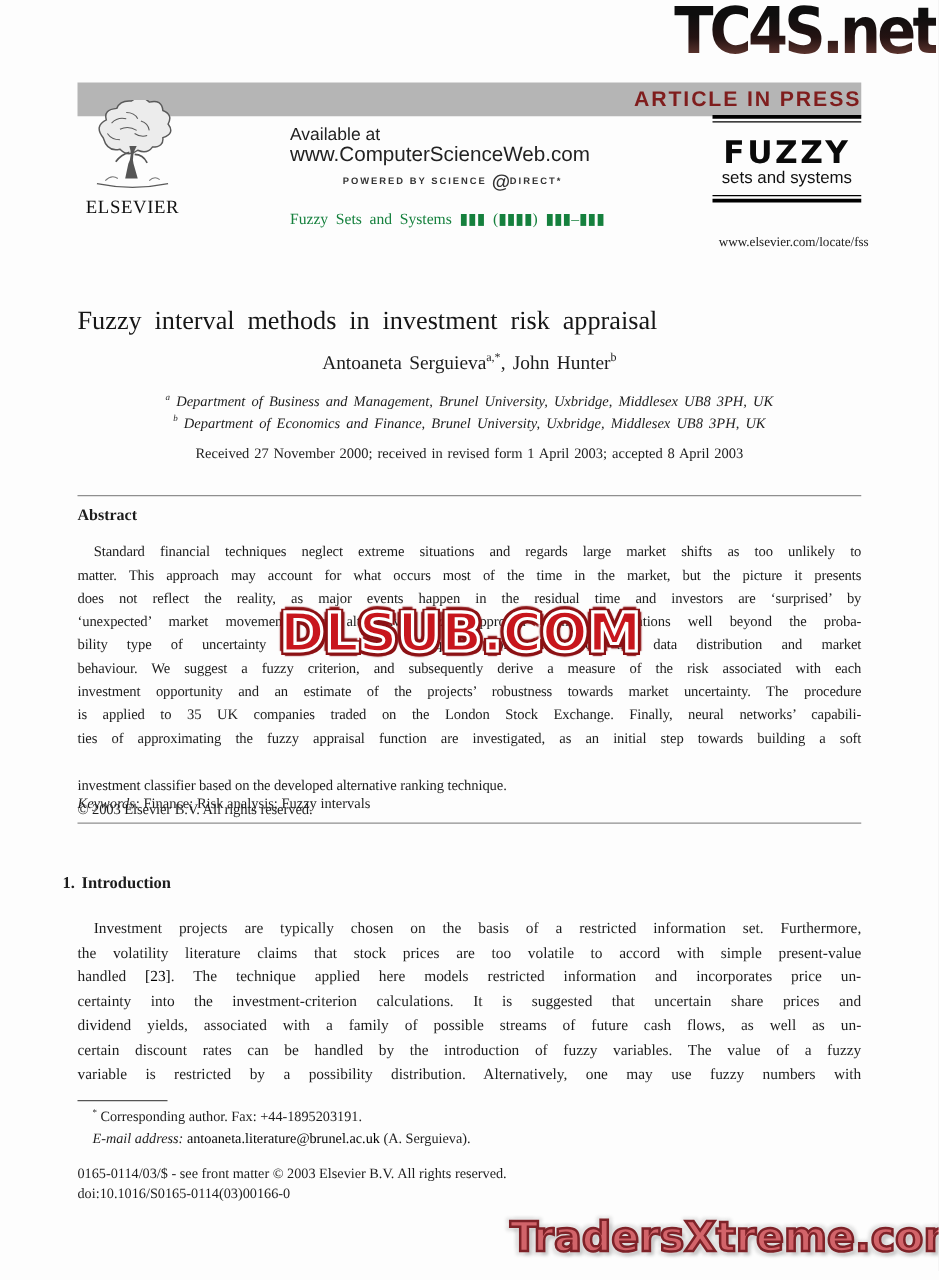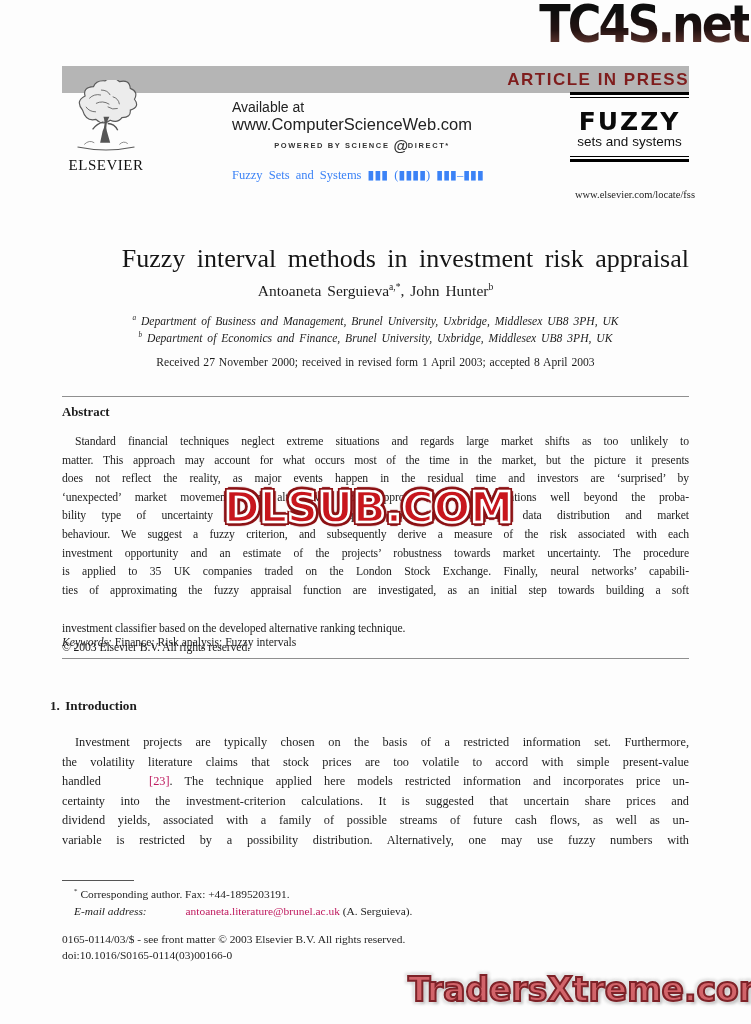--- a/index.html
+++ b/index.html
@@ -29,51 +29,51 @@
 
   
   .elsevier{position:absolute;left:60px;top:80px;width:92px;text-align:center;}
   .elsevier .name{font-size:15px;letter-spacing:.5px;margin-top:1px;color:#111;}
   .hdr-center{position:absolute;left:232px;top:99px;width:260px;
     font-family:"Liberation Sans",sans-serif;color:#222;}
   .hdr-center .avail{font-size:14px;}
   .hdr-center .url{font-size:16.5px;}
   .powered{margin-top:3px;text-align:center;font-weight:bold;font-size:7.5px;letter-spacing:1.6px;color:#333;}
   .powered .at{font-size:15px;font-weight:bold;font-style:italic;vertical-align:-3px;letter-spacing:0;}
-  .journal-line{position:absolute;left:232px;top:167px;font-size:12.5px;word-spacing:3px;color:#3b82f6;
+  .journal-line{position:absolute;left:232px;top:167px;font-size:12.5px;word-spacing:3px;color:#15803d;
     font-family:"Liberation Serif","DejaVu Sans",serif;}
   .fuzzy-box{position:absolute;left:570px;top:92px;width:119px;}
   .rule3{height:3px;background:#000;}
   .rule1b{height:1px;background:#000;margin-top:2px;}
   .rule1t{height:1px;background:#000;margin-bottom:2px;}
   .fuzzy-word{font-family:"DejaVu Sans",sans-serif;font-weight:900;font-size:25px;letter-spacing:2px;
     text-align:center;color:#0a0a0a;margin-top:9px;}
   .fuzzy-sub{font-family:"Liberation Sans",sans-serif;font-size:13.5px;text-align:center;color:#111;
     margin:-2px 0 7px 0;}
   .locate{position:absolute;left:555px;top:189px;width:140px;text-align:right;font-size:10.5px;color:#222;}
 
   
-  .title{position:absolute;left:62px;top:244px;width:627px;text-align:right;
-    font-size:26px;word-spacing:5px;color:#161616;}
+  .title{position:absolute;left:62px;top:244px;width:627px;text-align:left;
+    font-size:21px;word-spacing:5px;color:#161616;}
   .authors{position:absolute;left:62px;top:282px;width:627px;text-align:center;font-size:15.5px;word-spacing:2px;}
   sup{font-size:.62em;vertical-align:super;line-height:0;}
   .affils{position:absolute;left:62px;top:314px;width:627px;text-align:center;
     font-size:11.6px;font-style:italic;line-height:16.5px;word-spacing:2px;}
   .received{position:absolute;left:62px;top:356px;width:627px;text-align:center;font-size:11.6px;word-spacing:1px;}
 
   .hrule{position:absolute;left:62px;width:627px;height:1px;background:#8f8f8f;}
   .abstract-h{position:absolute;left:62px;top:405px;font-size:12.8px;font-weight:bold;}
   .abstract-body{position:absolute;left:62px;top:433px;width:627px;font-size:11.7px;line-height:18.6px;
     letter-spacing:-.1px;}
   .jlines .tline{text-align:justify;text-align-last:justify;}
   .abstract-body .tline:first-child,.intro-body .tline:first-child{text-indent:13px;}
   .plain{text-align:left;}
   .keywords{position:absolute;left:62px;top:636px;width:627px;font-size:11.6px;}
   .it{font-style:italic;}
-  .link{color:#be185d;margin-left:36px;}
+  .link{color:#000000;}
 
   .intro-h{position:absolute;left:50px;top:698px;font-size:13.2px;font-weight:bold;word-spacing:2px;}
   .intro-body{position:absolute;left:62px;top:733px;width:627px;font-size:12.3px;line-height:19.5px;}
 
   
   .fn-rule{position:absolute;left:62px;top:880px;width:72px;height:1px;background:#555;}
   .fn{position:absolute;left:62px;top:886px;width:627px;font-size:11.4px;line-height:17px;}
   .fn .ind{padding-left:12px;}
   .frontmatter{position:absolute;left:62px;top:933px;width:627px;font-size:11.4px;}
   .doi{position:absolute;left:62px;top:949px;width:627px;font-size:11.4px;}
@@ -148,20 +148,21 @@
 
   <div class="hrule" style="top:658px;"></div>
 
   <div class="intro-h">1. Introduction</div>
   <div class="intro-body jlines">
       <div class="tline">Investment projects are typically chosen on the basis of a restricted information set. Furthermore,</div>
       <div class="tline">the volatility literature claims that stock prices are too volatile to accord with simple present-value</div>
       <div class="tline"><span>handled </span><span class="link">[23]</span><span>. The technique applied here models restricted information and incorporates price un-</span></div>
       <div class="tline">certainty into the investment-criterion calculations. It is suggested that uncertain share prices and</div>
       <div class="tline">dividend yields, associated with a family of possible streams of future cash flows, as well as un-</div>
+      <div class="tline">certain discount rates can be handled by the introduction of fuzzy variables. The value of a fuzzy</div>
       <div class="tline">variable is restricted by a possibility distribution. Alternatively, one may use fuzzy numbers with</div>
     </div>
 
   <div class="fn-rule"></div>
   <div class="fn">
     <div class="ind"><sup>*</sup><span> Corresponding author. Fax: +44-1895203191.</span></div>
     <div class="ind"><span class="it">E-mail address: </span><span class="link">antoaneta.literature@brunel.ac.uk</span><span> (A. Serguieva).</span></div>
   </div>
   <div class="frontmatter">0165-0114/03/$ - see front matter © 2003 Elsevier B.V. All rights reserved.</div>
   <div class="doi">doi:10.1016/S0165-0114(03)00166-0</div>

